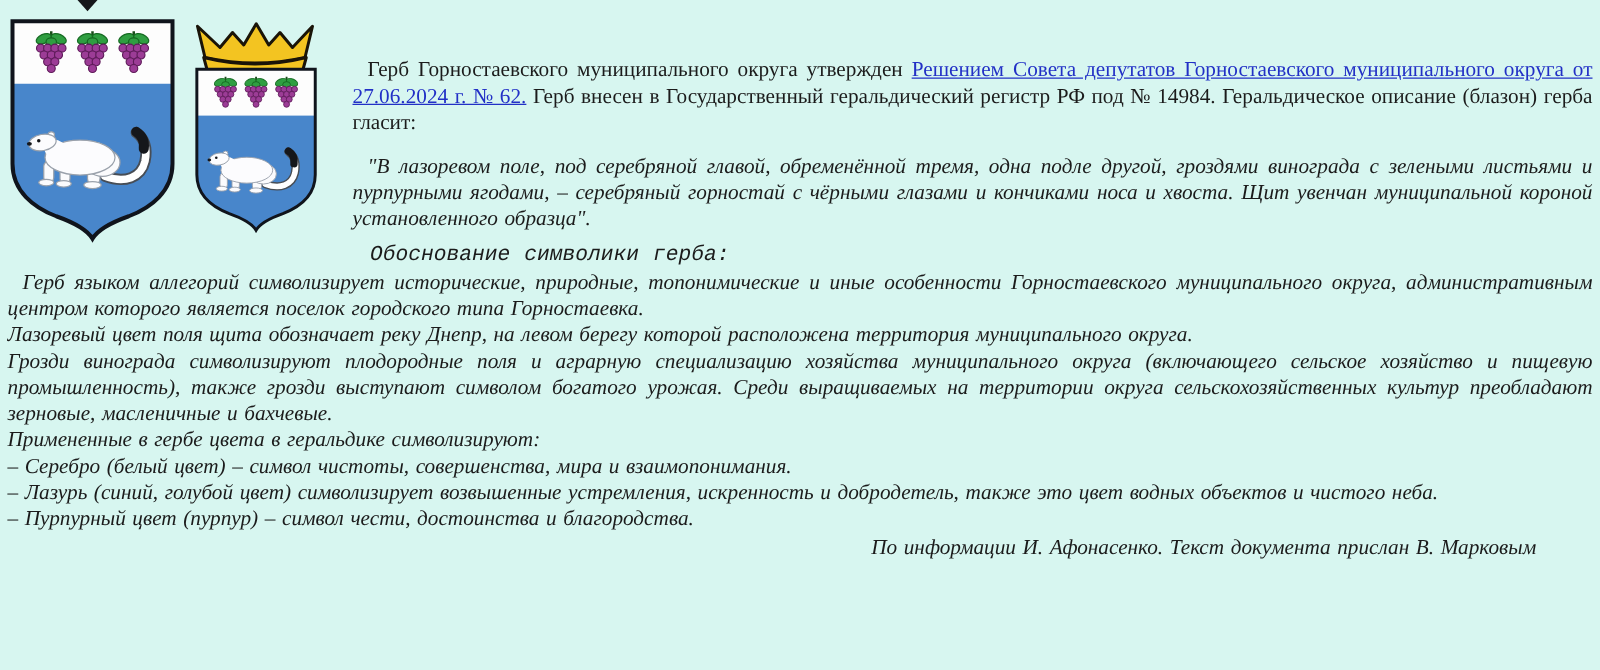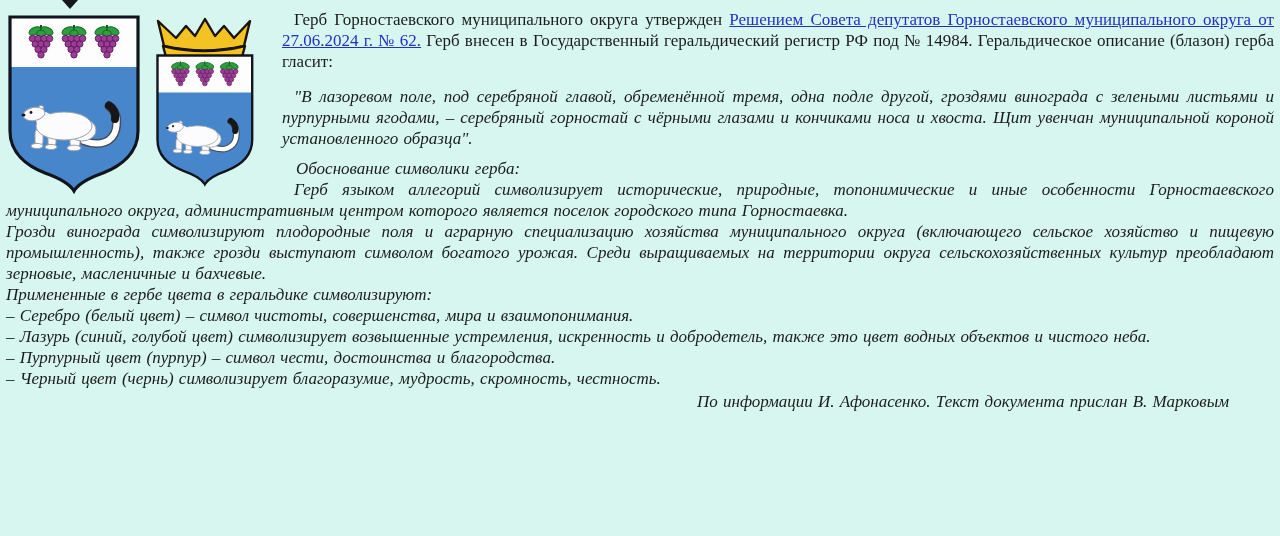--- a/index.html
+++ b/index.html
@@ -6,25 +6,25 @@
   body{background:#d7f6f0;}
   .content{
     box-sizing:border-box;
     width:1280px;height:536px;
     padding:9px 6px 0 6px;
     font-family:"Liberation Serif","DejaVu Serif",serif;
     font-size:17px;line-height:21px;color:#1b1b1b;
     text-align:justify;font-style:italic;word-spacing:1px;
   }
   p{margin:0;padding:0;}
-  .roman{font-style:normal;}
+  .roman{font-style:normal;margin-top:36px;}
   .ind{text-indent:12px;}
   .ind2{text-indent:14px;}
   .blazon{margin-top:14px;}
-  .heading{margin-top:9px;}
+  .heading{margin-top:9px;font-family:Liberation Mono, monospace;}
   .doc-link{color:#2230c6;text-decoration:underline;cursor:pointer;}
   .footer{margin-top:2px;text-align:right;padding-right:45px;}
   .emblems{float:left;width:264px;height:190px;margin:0 12px 0 0;position:relative;}
   .emblems svg{position:absolute;top:-9px;left:0;overflow:visible;}
 </style>
 </head>
 <body>
 
 <div class="content">
 
@@ -104,24 +104,24 @@
     </svg>
   </div>
 
   <p class="roman ind"><span>Герб Горностаевского муниципального округа утвержден </span><a class="doc-link" href="#">Решением Совета депутатов Горностаевского муниципального округа от 27.06.2024 г. № 62.</a><span> Герб внесен в Государственный геральдический регистр РФ под № 14984. Геральдическое описание (блазон) герба гласит:</span></p>
 
   <p class="blazon ind">"В лазоревом поле, под серебряной главой, обременённой тремя, одна подле другой, гроздями винограда с зелеными листьями и пурпурными ягодами, – серебряный горностай с чёрными глазами и кончиками носа и хвоста. Щит увенчан муниципальной короной установленного образца".</p>
 
   <p class="heading ind2">Обоснование символики герба:</p>
 
   <p class="ind">Герб языком аллегорий символизирует исторические, природные, топонимические и иные особенности Горностаевского муниципального округа, административным центром которого является поселок городского типа Горностаевка.</p>
+  <p>Лазоревый цвет поля щита обозначает реку Днепр, на левом берегу которой расположена территория муниципального округа.</p>
   <p>Грозди винограда символизируют плодородные поля и аграрную специализацию хозяйства муниципального округа (включающего сельское хозяйство и пищевую промышленность), также грозди выступают символом богатого урожая. Среди выращиваемых на территории округа сельскохозяйственных культур преобладают зерновые, масленичные и бахчевые.</p>
 
   <p>Примененные в гербе цвета в геральдике символизируют:</p>
 
   <p>– Серебро (белый цвет) – символ чистоты, совершенства, мира и взаимопонимания.</p>
   <p>– Лазурь (синий, голубой цвет) символизирует возвышенные устремления, искренность и добродетель, также это цвет водных объектов и чистого неба.</p>
   <p>– Пурпурный цвет (пурпур) – символ чести, достоинства и благородства.</p>
-  <p>– Черный цвет (чернь) символизирует благоразумие, мудрость, скромность, честность.</p>
 
   <p class="footer">По информации И. Афонасенко. Текст документа прислан В. Марковым</p>
 
 </div>
 
 </body></html>

